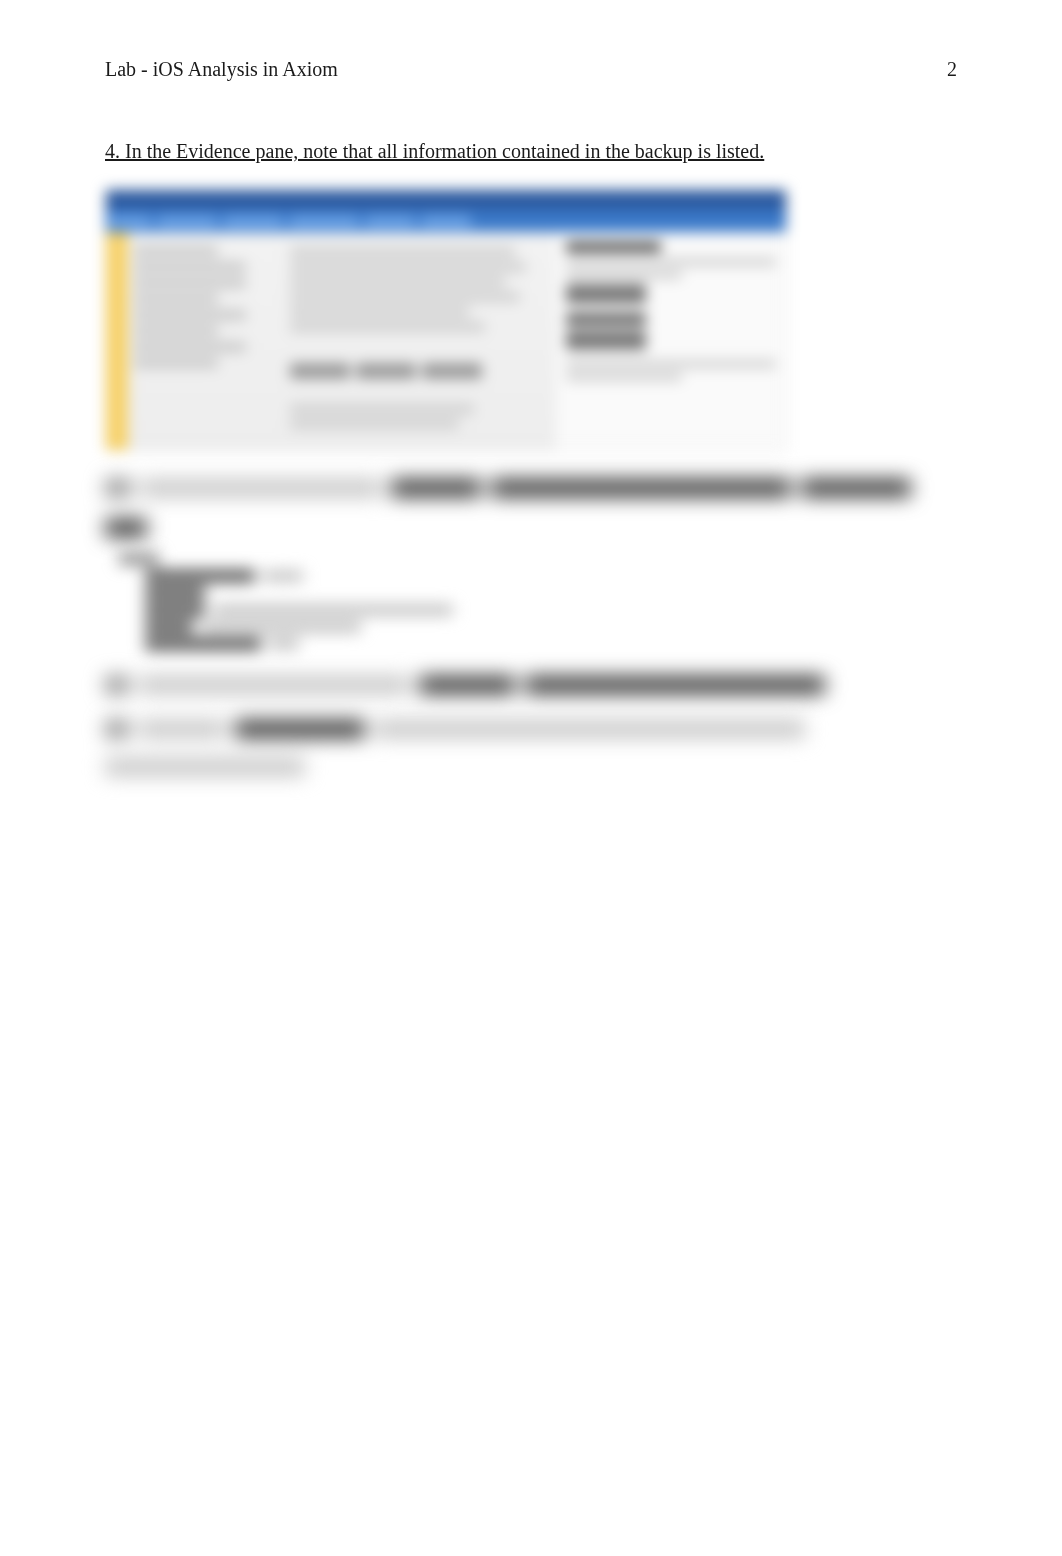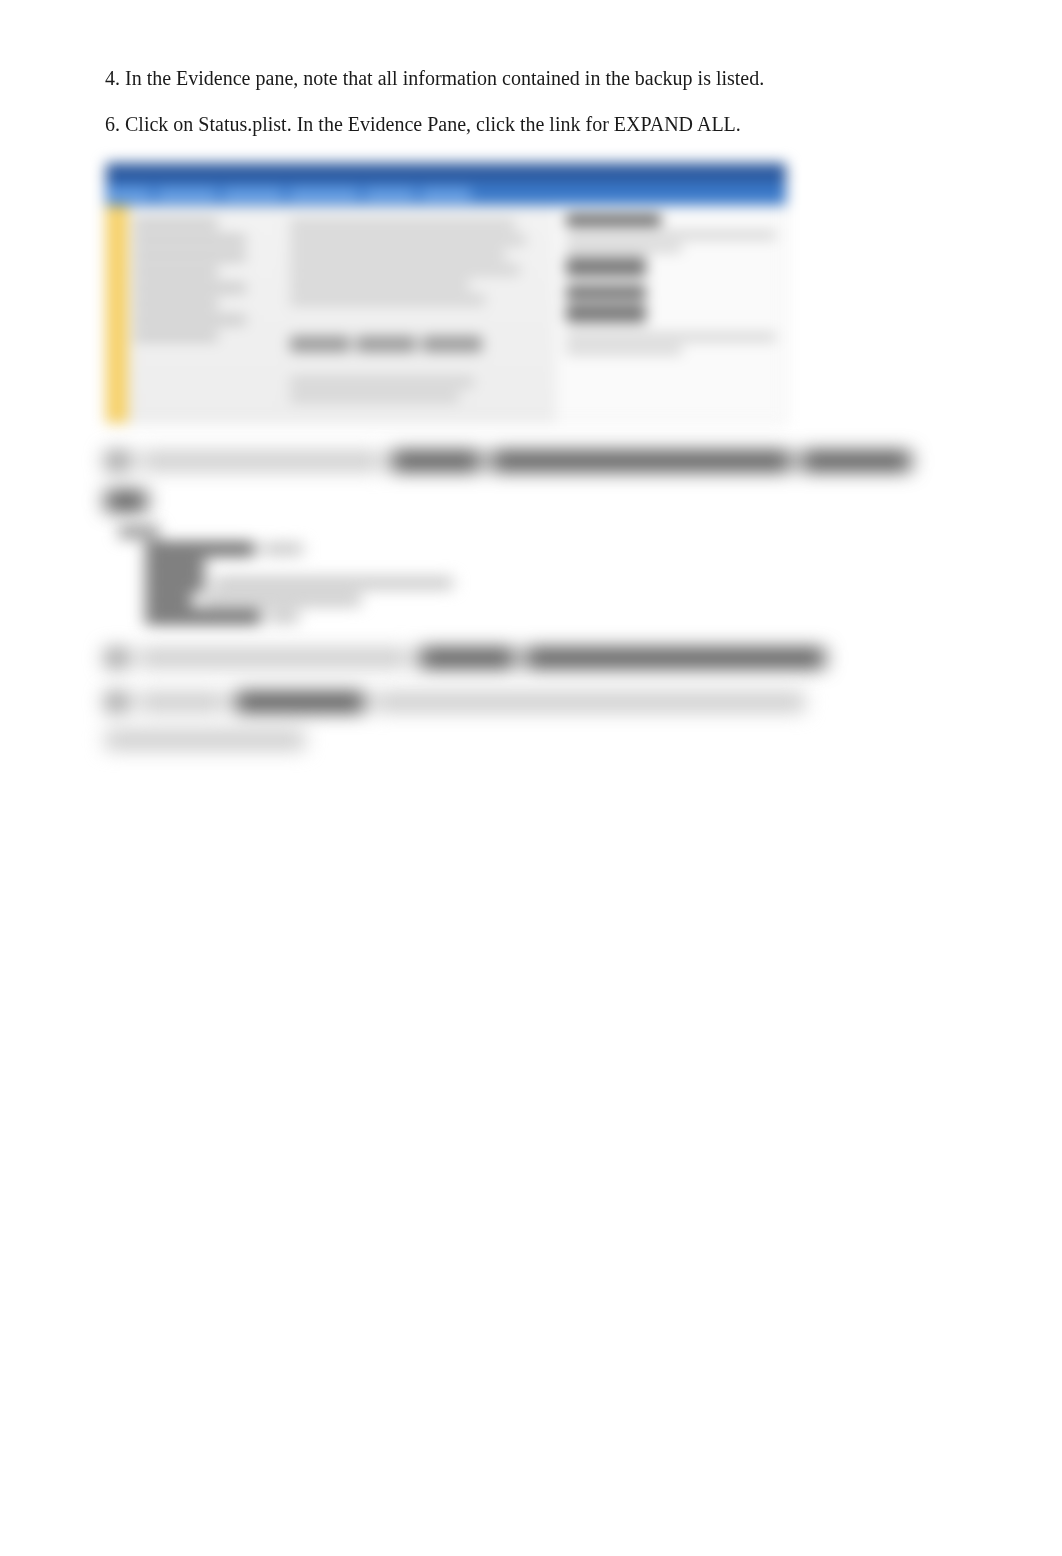--- a/index.html
+++ b/index.html
@@ -20,20 +20,21 @@
   .header-row {
     display: flex;
     justify-content: space-between;
     align-items: baseline;
     margin-bottom: 50px;
     font-size: 20px;
   }
   .body-text {
     font-size: 20px;
     line-height: 2.0;
+    text-decoration: underline;
   }
   .body-text p { margin: 0 0 6px 0; }
 
   
   .shot-wrap {
     margin: 18px 0 28px 0;
     filter: blur(7px);
     position: relative;
     width: 680px;
     height: 260px;
@@ -114,24 +115,27 @@
   }
 
   
   .bottom-gap { height: 230px; }
 </style>
 </head>
 <body>
 
 <div class="page">
 
+  <div class="header-row">
+    <span>Lab - iOS Analysis in Axiom</span>
+    <span>2</span>
+  </div>
 
   <div class="body-text">
     <p>4. In the Evidence pane, note that all information contained in the backup is listed.</p>
-    <p>6. Click on Status.plist. In the Evidence Pane, click the link for EXPAND ALL.</p>
   </div>
 
   <div class="shot-wrap">
     <div class="titlebar"></div>
     <div class="bluebar">
       <div class="chip" style="width:42px"></div>
       <div class="chip" style="width:60px"></div>
       <div class="chip" style="width:60px"></div>
       <div class="chip" style="width:70px"></div>
       <div class="chip" style="width:50px"></div>

